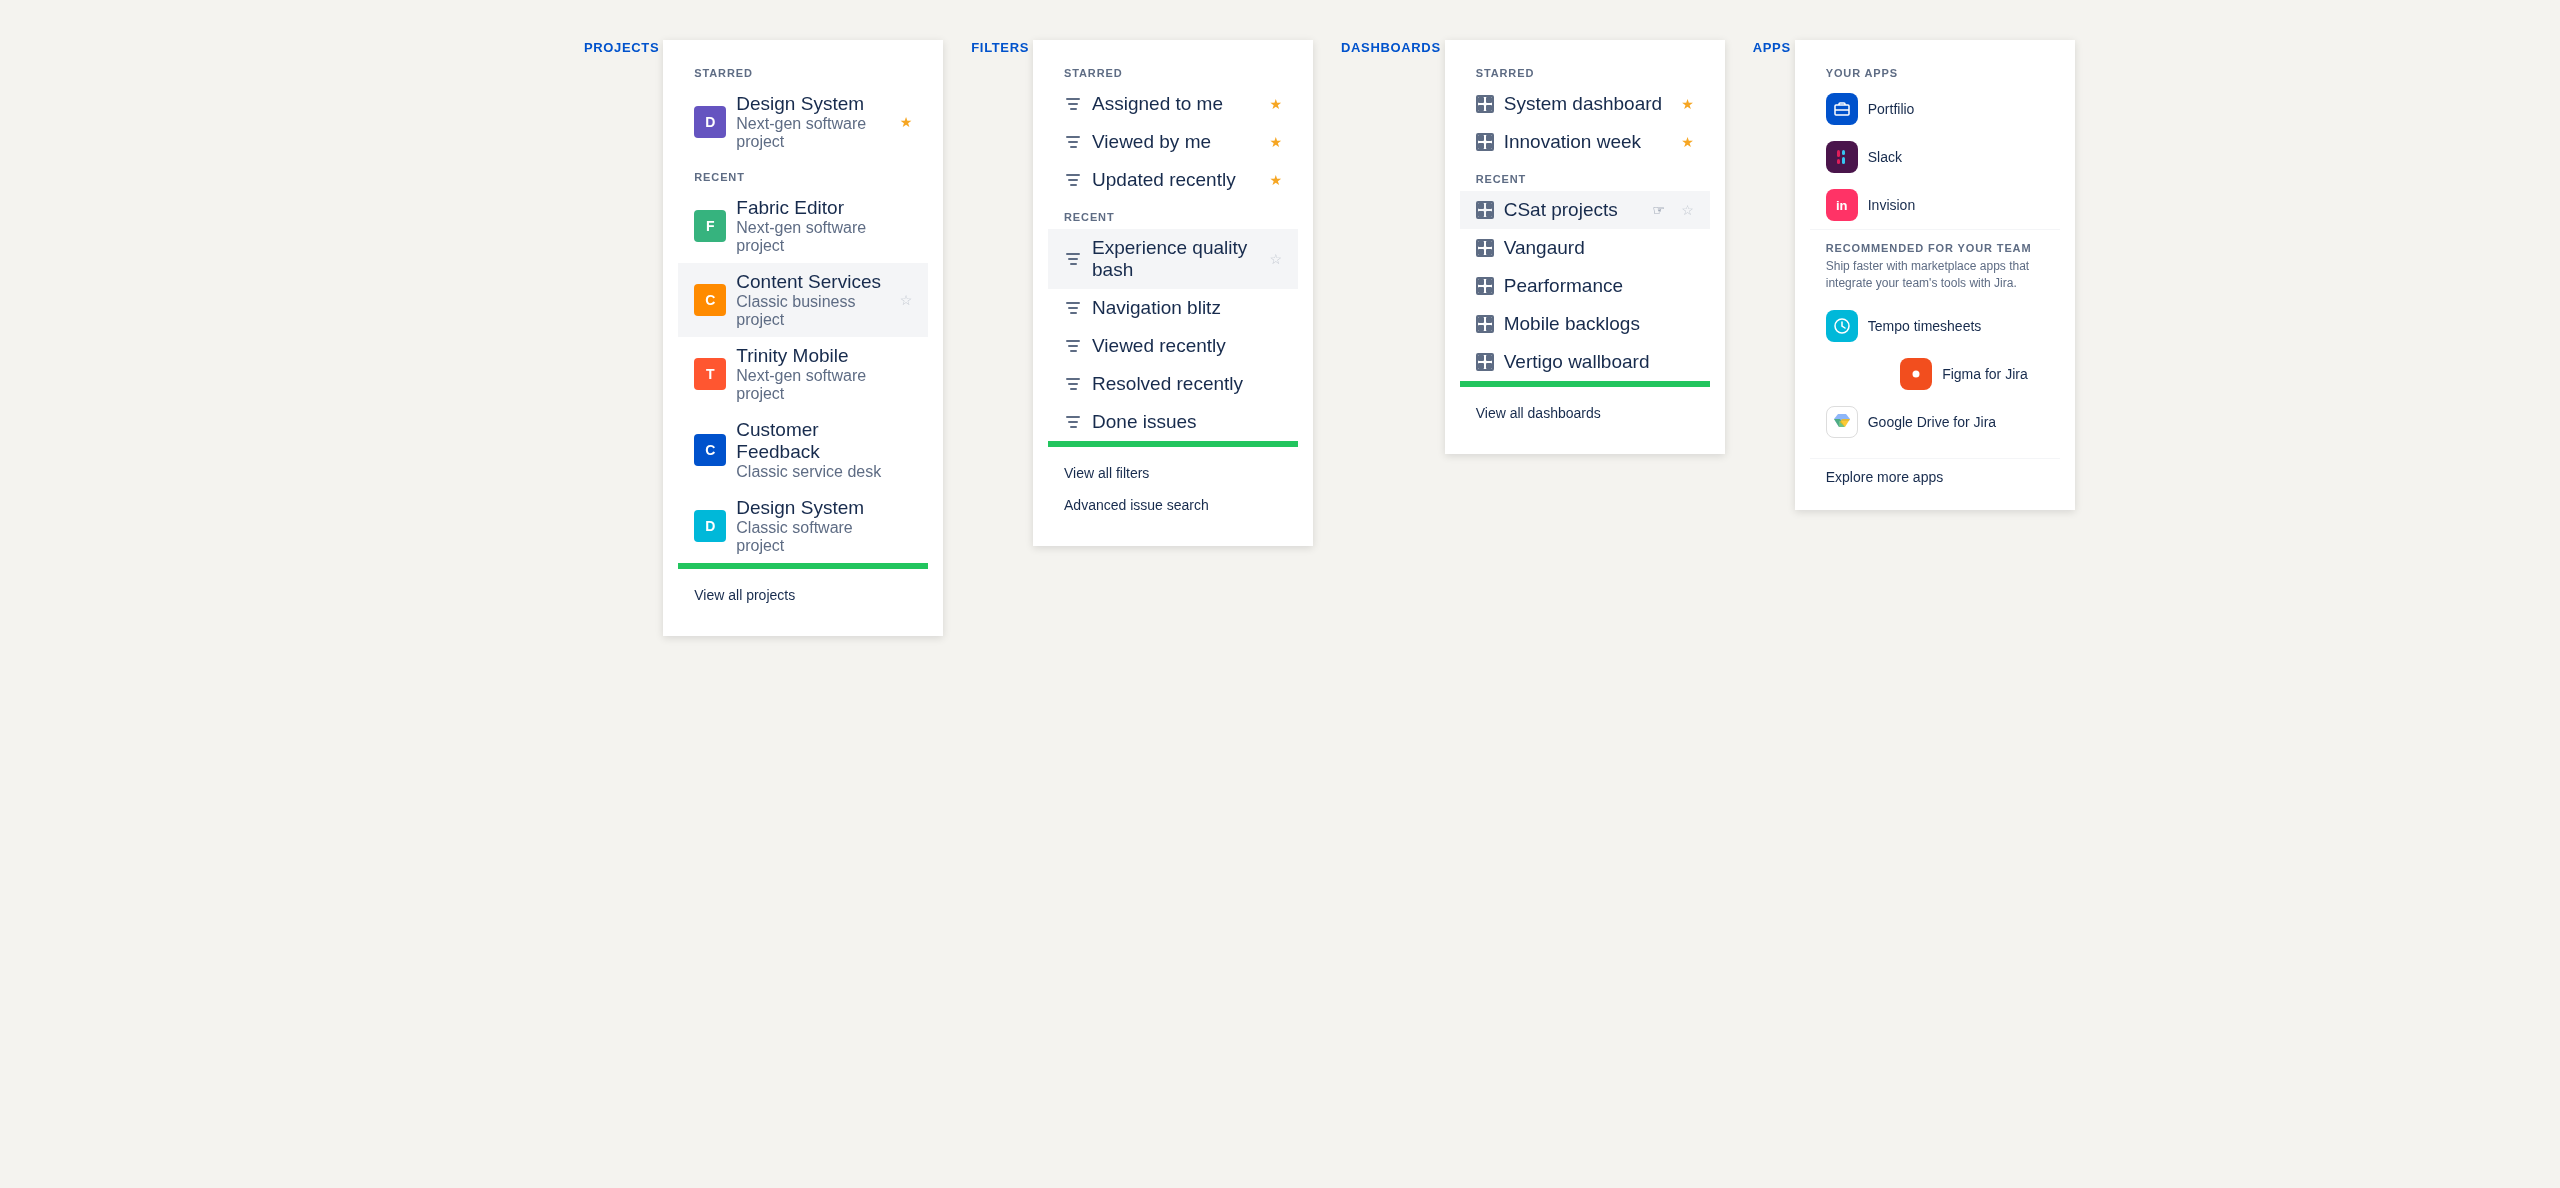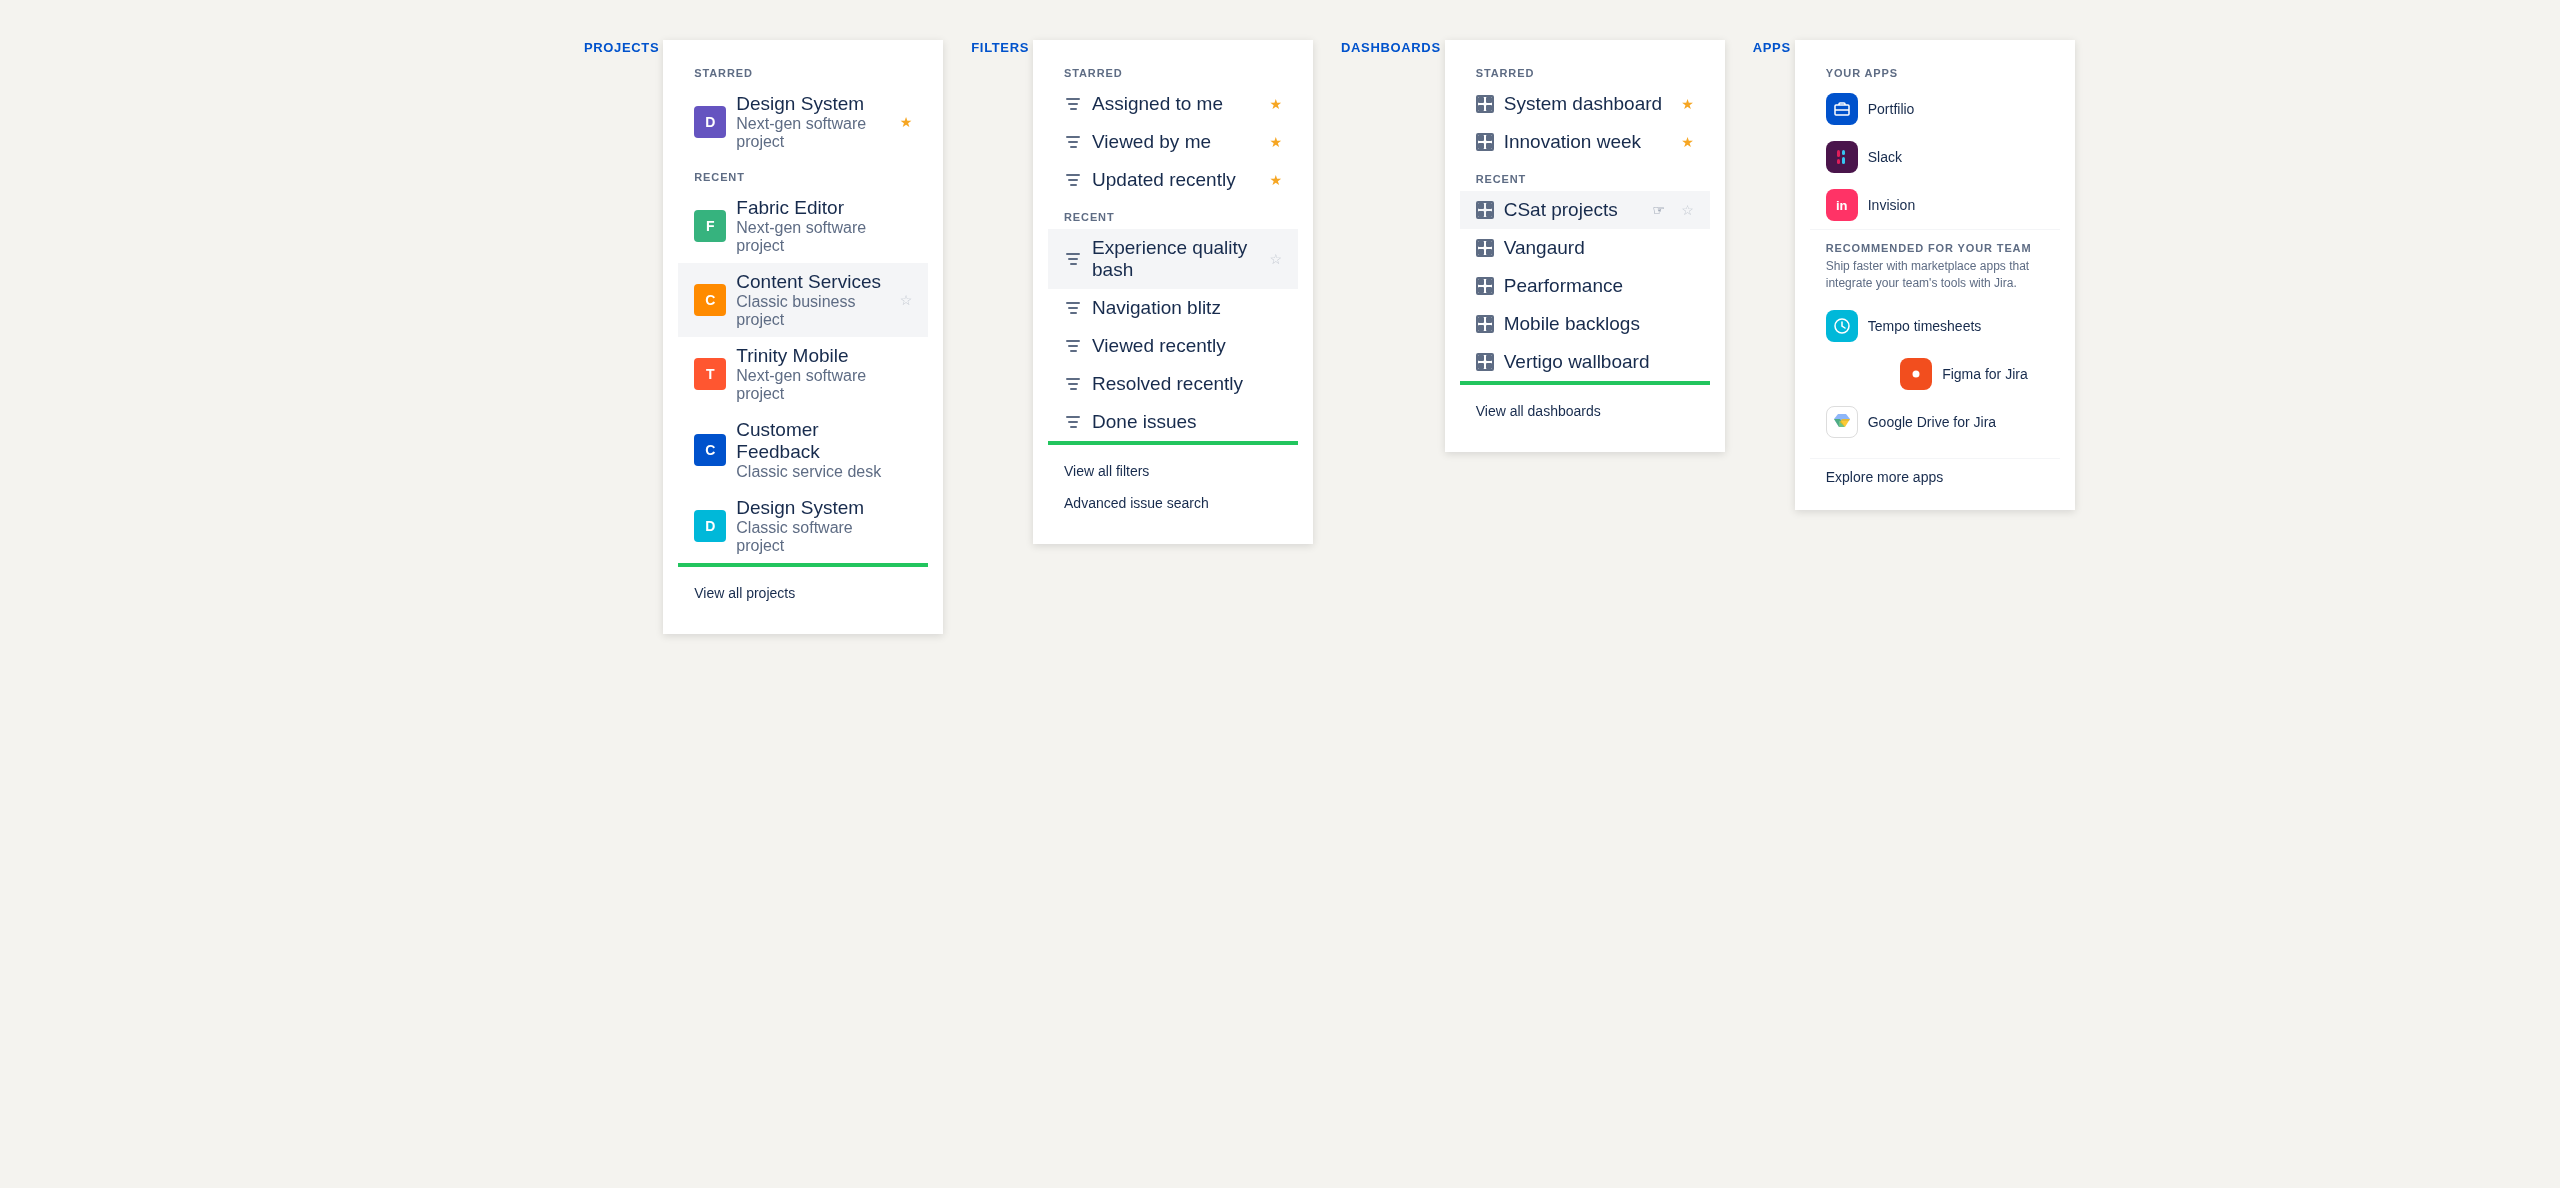--- a/index.html
+++ b/index.html
@@ -66,21 +66,21 @@
       font-size: 16px;
       color: #5e6c84;
     }
     .star-icon {
       color: #f6a623;
       font-size: 14px;
       cursor: pointer;
     }
     .panel-footer {
       padding: 10px 16px;
-      border-top: 4px solid #22c55e;
+      border-top: 6px solid #22c55e;
     }
     .panel-footer a, .footer-link {
       display: block;
       font-size: 14px;
       color: #172b4d;
       padding: 8px 0;
       cursor: pointer;
       text-decoration: none;
     }
 

